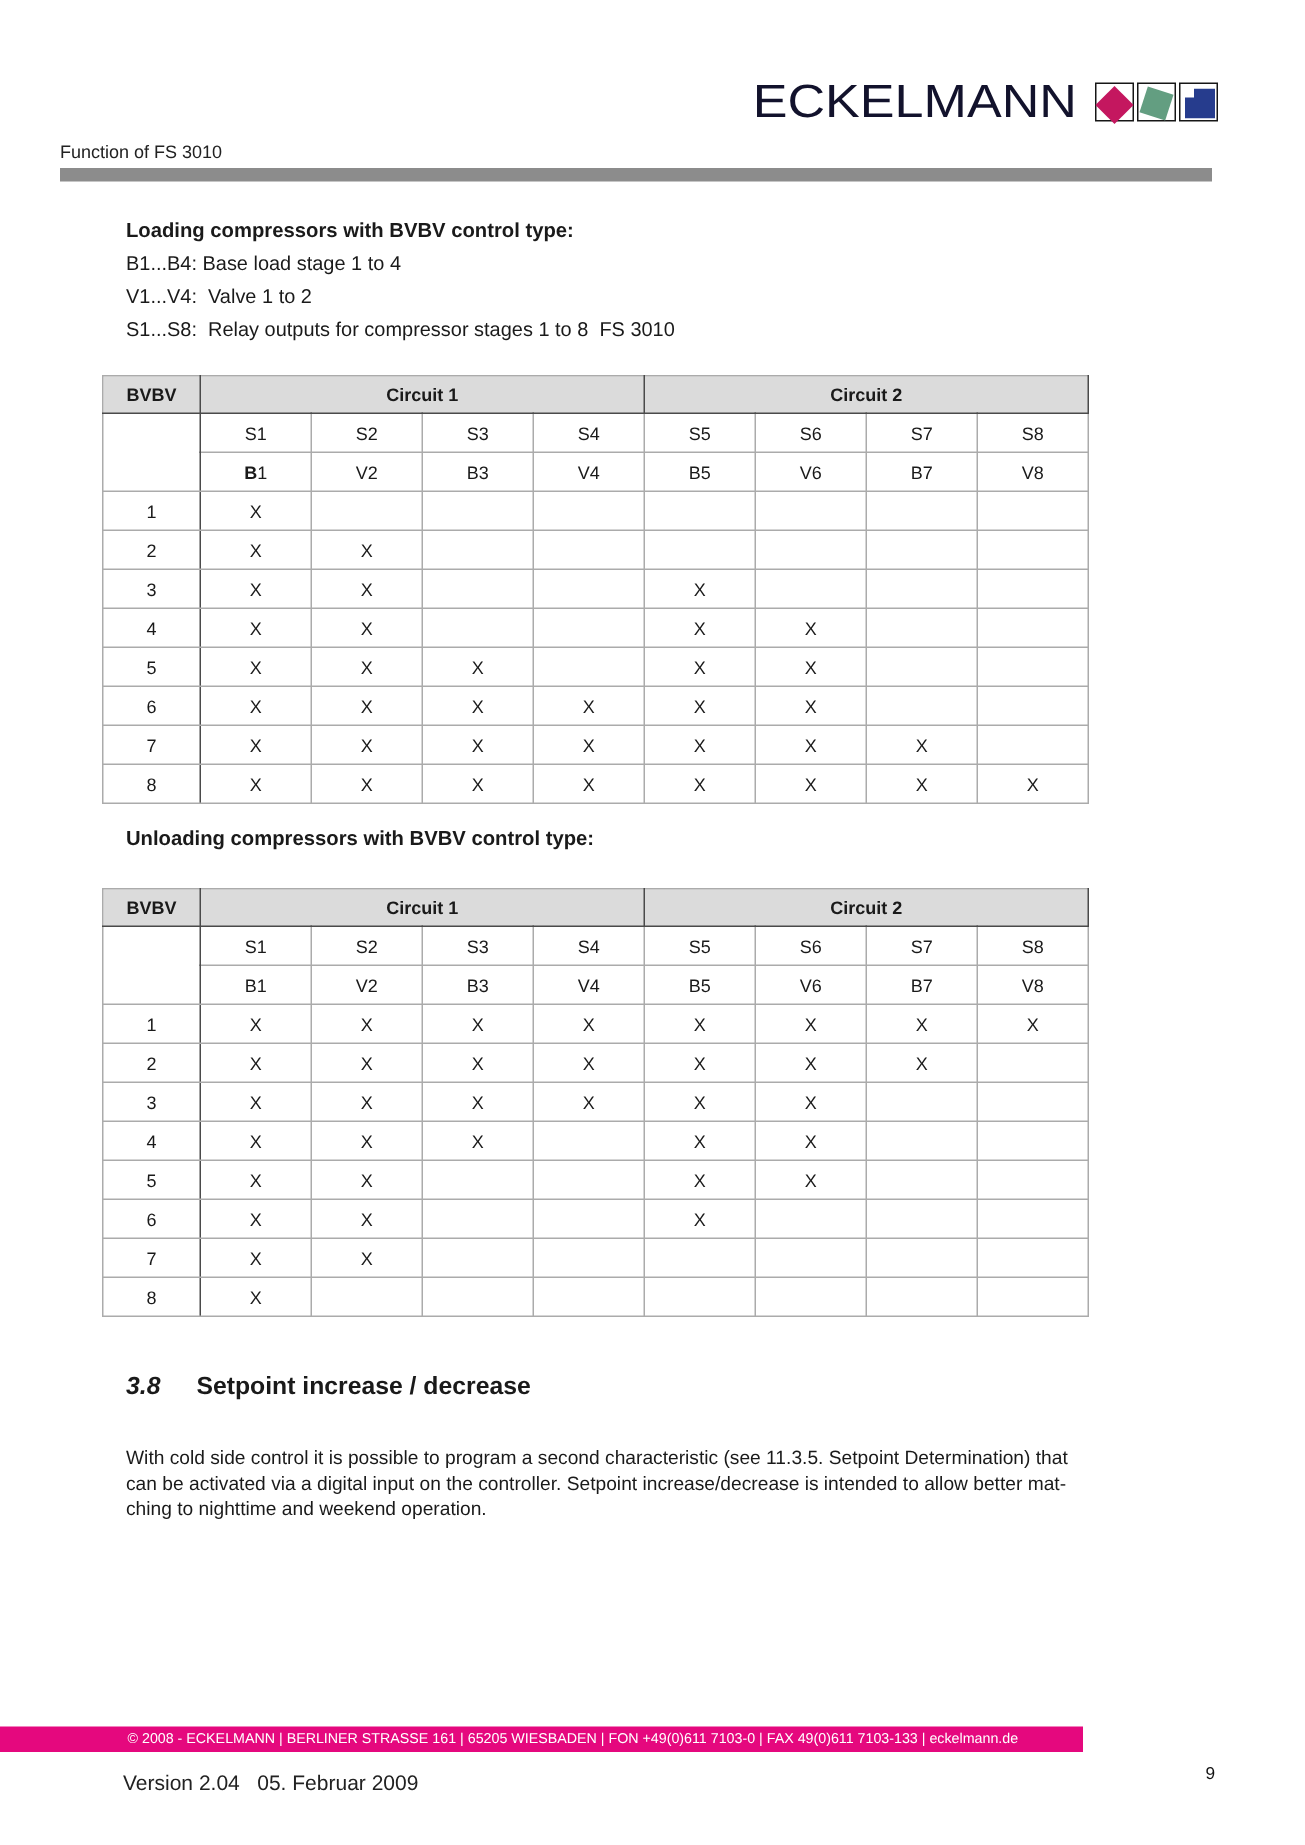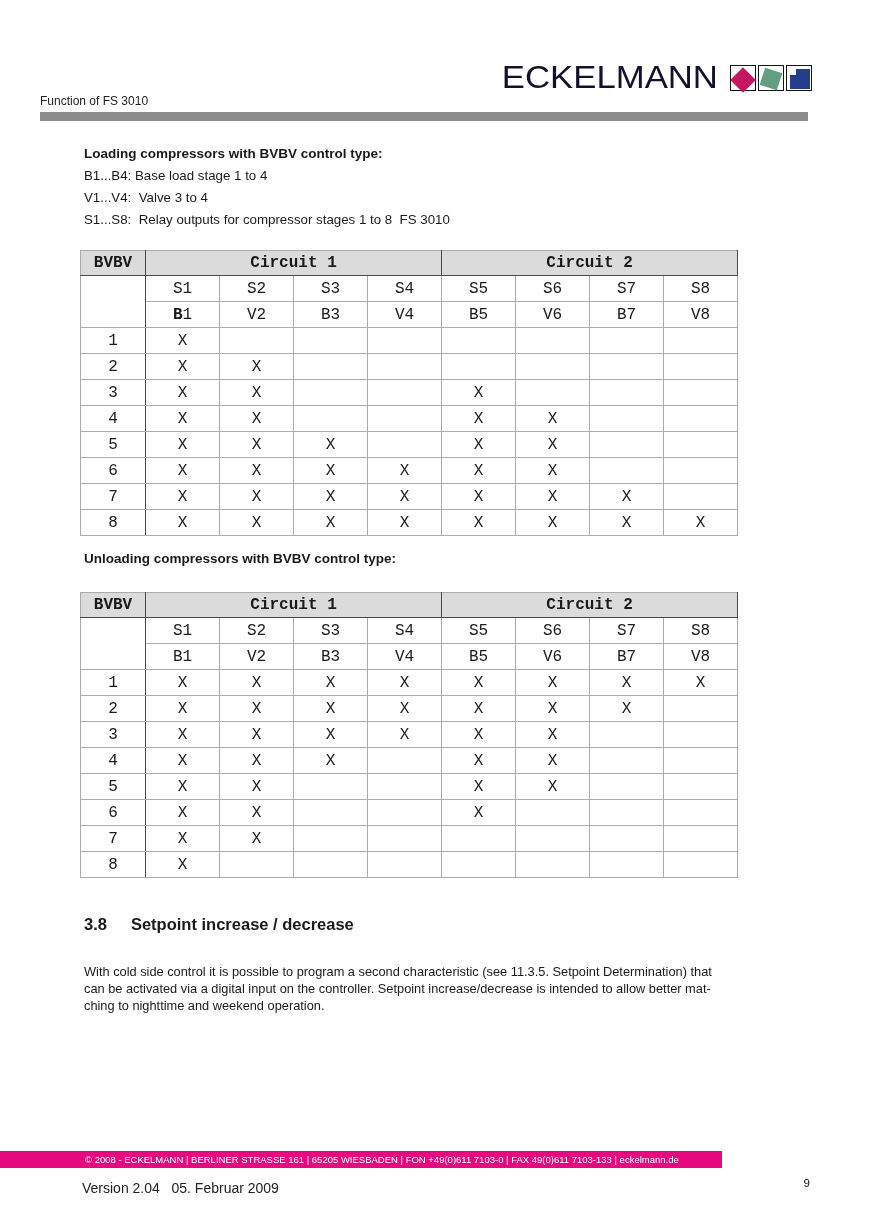--- a/index.html
+++ b/index.html
@@ -1,41 +1,41 @@
 <!DOCTYPE html>
 <html><head>
 <meta charset="utf-8">
 <style>
   html,body{margin:0;padding:0;background:#fff;}
   .page{
     position:relative;width:870px;height:1230px;background:#fff;overflow:hidden;
     font-family:"Liberation Sans","DejaVu Sans",sans-serif;color:#1a1a1a;
   }
   
-  .logo{position:absolute;top:60px;right:58px;display:flex;align-items:center;justify-content:space-between;}
+  .logo{position:absolute;top:50px;right:58px;display:flex;align-items:center;justify-content:space-between;}
   .wordmark{font-size:31px;font-weight:400;color:#12122c;letter-spacing:0px;
             transform:scaleX(1.12);transform-origin:100% 50%;margin-right:12px;}
   .logo-boxes{display:flex;gap:2px;}
   .lbox{width:26px;height:26px;border:1.5px solid #161616;position:relative;box-sizing:border-box;}
   .diamond{position:absolute;left:3px;top:5px;width:18px;height:18px;transform:rotate(45deg);}
   .gsquare{position:absolute;left:3px;top:4px;width:18px;height:18px;transform:rotate(18deg);}
   .bshape{position:absolute;right:1px;bottom:1px;width:20px;height:20px;}
   .doc-title{position:absolute;left:40px;top:94px;font-size:12px;color:#222;}
   .gray-rule{position:absolute;left:40px;top:112px;width:768px;height:9px;background:#8C8C8C;}
   
   .bold-heading{position:absolute;left:84px;font-weight:bold;font-size:13.5px;white-space:pre;}
   .legend{position:absolute;left:84px;top:165px;font-size:13.3px;line-height:22px;}
   .legend div{white-space:pre;}
   .section-heading{position:absolute;left:84px;top:915px;font-size:16.5px;font-weight:bold;}
-  .section-heading .num{margin-right:24px;}
+  .section-heading .num{margin-right:24px;font-style:italic;}
   .paragraph{position:absolute;left:84px;top:963px;font-size:12.8px;line-height:17px;}
   .paragraph div{white-space:pre;}
   
-  table.bvbv{position:absolute;left:80px;border-collapse:collapse;table-layout:fixed;width:658px;
-             font-size:16px;color:#1a1a1a;border:1.5px solid #4a4a4a;font-family:Liberation Mono, monospace;}
+  table.bvbv{position:absolute;left:68px;border-collapse:collapse;table-layout:fixed;width:658px;
+             font-size:12px;color:#1a1a1a;border:1.5px solid #4a4a4a;}
   table.bvbv th,table.bvbv td{border:1px solid #ABABAB;text-align:center;padding:0;font-weight:normal;}
   table.bvbv tr.gray th{background:#DBDBDB;font-weight:bold;height:24px;
                         border-bottom:1.5px solid #4a4a4a;}
   table.bvbv tr.gray th.circ{border-left:1.5px solid #4a4a4a;border-right:1.5px solid #4a4a4a;}
   table.bvbv .c0{border-right:1.5px solid #4a4a4a;}
   table.bvbv thead td{height:25px;margin-top:38px;}
   table.bvbv tbody td{height:25px;}
   .table1{top:250px;}
   .table2{top:592px;}
   
@@ -65,21 +65,21 @@
       </span>
     </span>
   </div>
 
   <div class="doc-title">Function of FS 3010</div>
   <div class="gray-rule"></div>
 
   <div class="bold-heading" style="top:146px">Loading compressors with BVBV control type:</div>
   <div class="legend">
     <div>B1...B4: Base load stage 1 to 4</div>
-    <div>V1...V4:  Valve 3 to 4</div>
+    <div>V1...V4:  Valve 1 to 2</div>
     <div>S1...S8:  Relay outputs for compressor stages 1 to 8  FS 3010</div>
   </div>
 
   <table class="bvbv table1" id="loading-table">
       <colgroup>
         <col style="width: 65px;">
         <col style="width: 74px;">
         <col style="width: 74px;">
         <col style="width: 74px;">
         <col style="width: 74px;">

